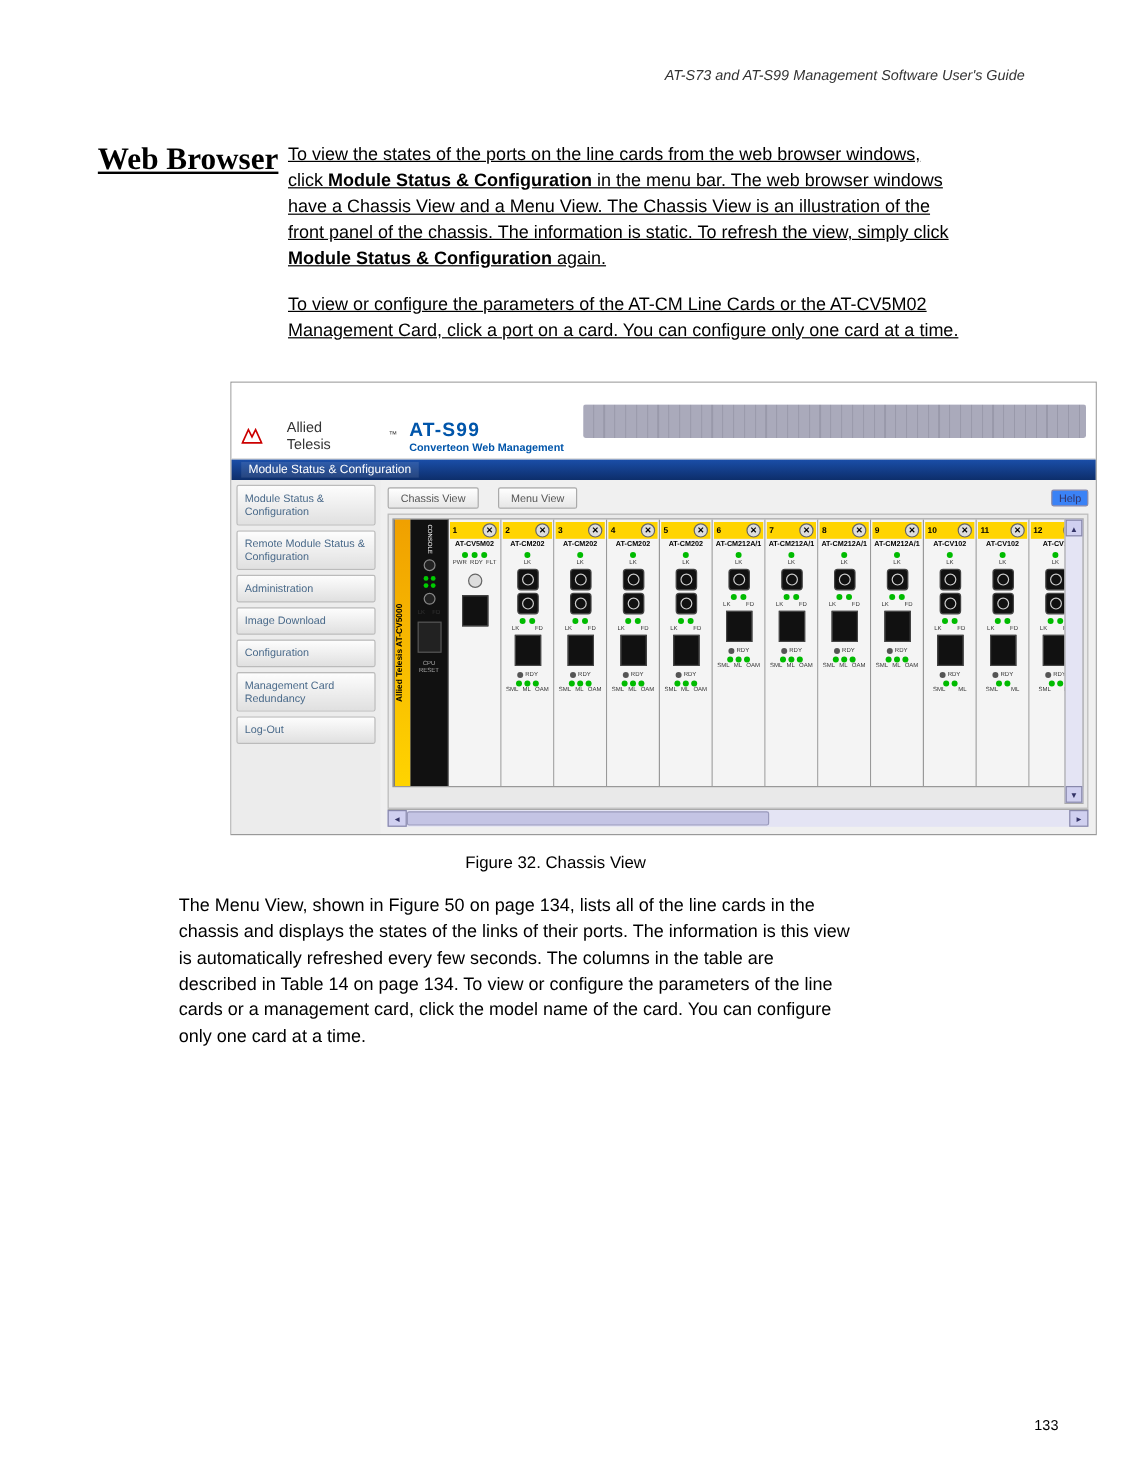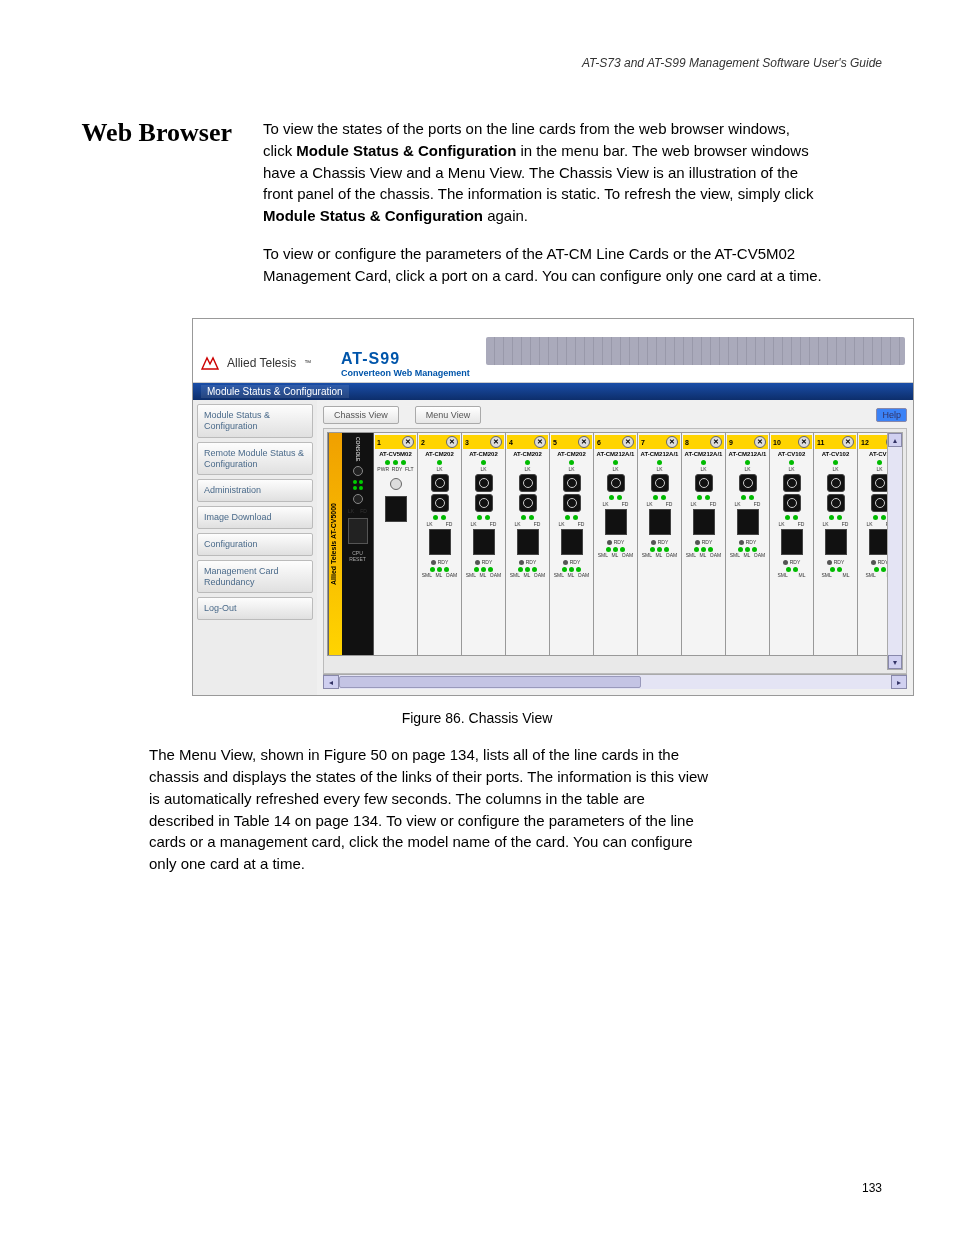--- a/index.html
+++ b/index.html
@@ -5,36 +5,37 @@
   body {
     margin: 0;
     background: #fff;
     font-family: Arial, Helvetica, sans-serif;
     color: #000;
     width: 954px;
   }
   .page {
     width: 954px;
     min-height: 1235px;
-    padding: 56px 72px 40px 72px;
+    padding: 56px 100px 40px 72px;
     box-sizing: border-box;
     position: relative;
   }
   .running-head {
     text-align: right;
     font-size: 12px;
     font-style: italic;
     color: #333;
     margin-bottom: 48px;
   }
   .section {
     display: flex;
     align-items: flex-start;
-    gap: 31px;
+    gap: 8px;
     margin-bottom: 16px;
+    text-decoration: underline;
   }
   .section-title {
     font-family: "Times New Roman", serif;
     font-size: 26px;
     font-weight: bold;
     width: 160px;
     flex-shrink: 0;
     text-align: right;
   }
   .body-text {
@@ -58,21 +59,21 @@
     display: flex;
     align-items: center;
     background: #fff;
     padding: 4px 8px;
     gap: 10px;
     border-bottom: 1px solid #ccc;
   }
   .ss-logo-left {
     display: flex;
     align-items: center;
-    gap: 8px;
+    gap: 20px;
     font-size: 12px;
     color: #333;
     width: 130px;
     margin-top: 24px;
   }
   .ss-logo-left svg { flex-shrink: 0; }
   .ss-title-block { flex-shrink:0; }
   .ss-title {
     color: #0055aa;
     font-weight: bold;
@@ -741,18 +742,18 @@
           <div class="arrow">◂</div>
           <div class="track">
               <div class="thumb"></div>
             </div>
           <div class="arrow">▸</div>
         </div>
       </div>
     </div>
   </div>
 
-  <div class="fig-caption">Figure 86. Chassis View</div>
+  <div class="fig-caption">Figure 32. Chassis View</div>
 
   <div class="para-after">The Menu View, shown in Figure 50 on page 134, lists all of the line cards in the chassis and displays the states of the links of their ports. The information is this view is automatically refreshed every few seconds. The columns in the table are described in Table 14 on page 134. To view or configure the parameters of the line cards or a management card, click the model name of the card. You can configure only one card at a time.</div>
 
   <div class="page-num">133</div>
 </div>
 
 </body></html>

